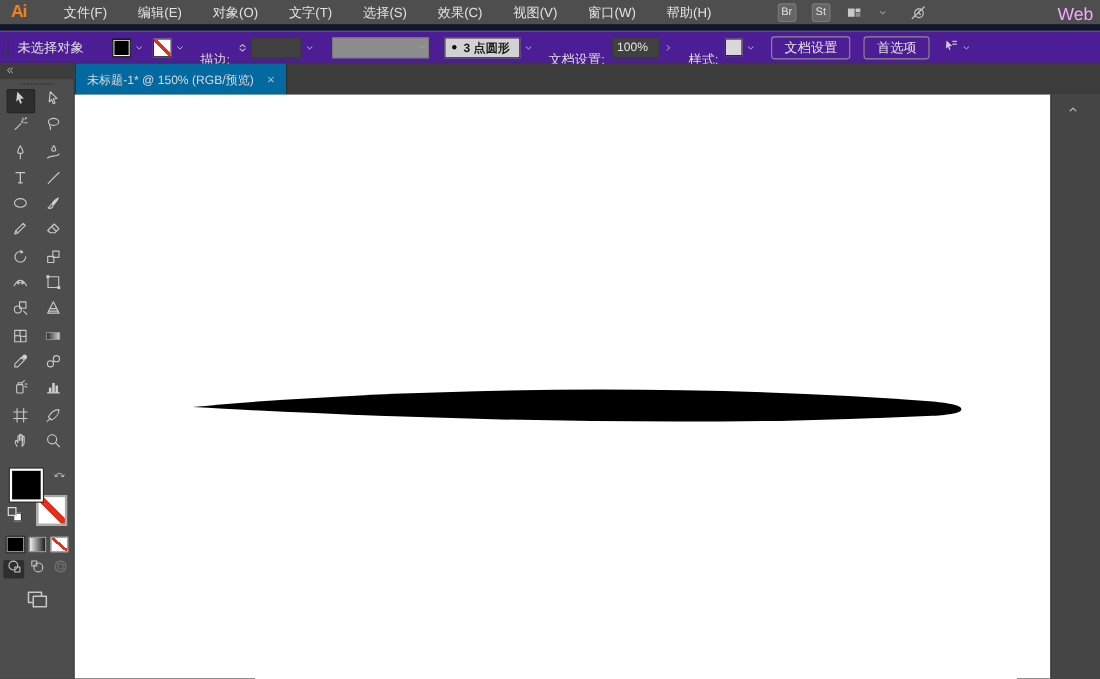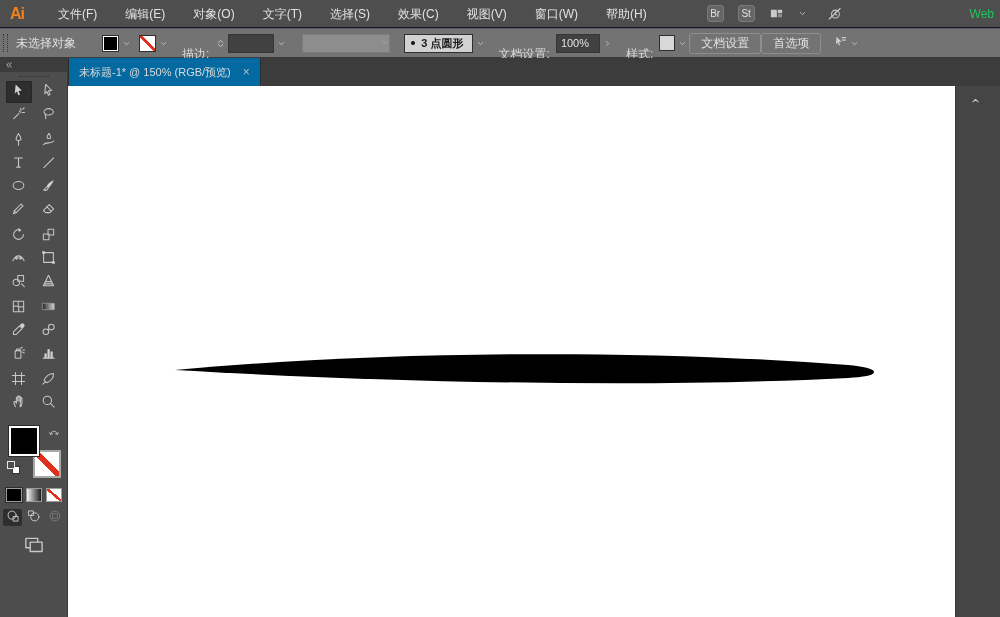--- a/index.html
+++ b/index.html
@@ -2,35 +2,35 @@
 <html><head>
 <meta charset="utf-8">
 <style>
   html,body{margin:0;padding:0;background:#2a2a2a;}
   *{box-sizing:border-box;font-family:"Liberation Sans","DejaVu Sans",sans-serif;}
   .app{position:relative;width:1000px;height:617px;background:#4e4e4e;overflow:hidden;
        -webkit-user-select:none;user-select:none;}
 
   
   .menubar{height:28px;background:#4e4e4e;display:flex;align-items:center;
-           border-bottom:1px solid #0f172a;}
+           border-bottom:6px solid #0f172a;}
   .ai-logo{width:34px;height:28px;display:flex;align-items:center;justify-content:center;
            color:#f0811f;font-weight:bold;font-size:16px;letter-spacing:-1px;}
   .menu-items{display:flex;align-items:center;margin-left:10px;justify-content:space-between;}
   .menu-item{color:#e2e2e2;font-size:12px;padding:0 14px;line-height:28px;cursor:default;}
   .mb-icons{display:flex;align-items:center;margin-left:18px;gap:14px;padding-left:28px;}
   .mb-chip{min-width:17px;height:17px;padding:0 2px;background:#656565;border:1px solid #7a7a7a;
            border-radius:3px;color:#e0e0e0;font-size:10px;display:flex;align-items:center;
            justify-content:center;}
   .mb-ico{display:flex;align-items:center;}
   .workspace-label{position:absolute;right:6px;top:0;height:28px;display:flex;align-items:center;
-           color:#22c55e;font-size:12px;}
-
-  
-  .controlbar{height:30px;background:#737373;border-top:1px solid #5b5b5b;
+           color:#f0abfc;font-size:16px;}
+
+  
+  .controlbar{height:30px;background:#4c1d95;border-top:1px solid #5b5b5b;
               border-bottom:1px solid #3a3a3a;display:flex;align-items:center;font-size:12px;}
   .cb-grip{width:5px;height:18px;margin-left:3px;border-left:1px dotted #353535;
            border-right:1px dotted #353535;}
   .cb-status{color:#e0e0e0;margin-left:8px;width:80px;}
   .swatch-pair{display:flex;align-items:center;margin-left:6px;}
   .swatch{width:17px;height:17px;border:1px solid #2e2e2e;position:relative;}
   .swatch.fill-black{background:#000;box-shadow:inset 0 0 0 1px #fff;}
   .swatch.stroke-none{background:#fff;}
   .none-diag{position:absolute;inset:0;background:linear-gradient(to top right,
              transparent 44%,#e0301e 44%,#e0301e 58%,transparent 58%);}
@@ -42,21 +42,21 @@
   .stroke-input{width:46px;}
   .profile-dd{width:88px;height:19px;background:#8d8d8d;border:1px solid #7c7c7c;
               margin-left:14px;display:flex;align-items:center;justify-content:flex-end;}
   .brush-dd{display:flex;align-items:center;margin-left:14px;}
   .brush-box{height:19px;background:#d2d2d2;border:1px solid #2f2f2f;display:flex;
              align-items:center;padding:0 8px 0 6px;color:#1d1d1d;font-size:11px;gap:6px;font-weight:bold;}
   .brush-dot{width:4px;height:4px;border-radius:50%;background:#111;}
   .opacity-input{width:44px;margin-left:6px;}
   .style-swatch{width:16px;height:16px;background:#d8d8d8;border:1px solid #2e2e2e;margin-left:6px;}
   .cb-button{height:21px;border:1px solid #8e8e8e;border-radius:3px;background:transparent;
-             color:#e2e2e2;font-size:12px;padding:0 11px;margin-left:0;display:flex;
+             color:#e2e2e2;font-size:12px;padding:0 11px;margin-left:12px;display:flex;
              align-items:center;}
   .cb-end-icons{display:flex;align-items:center;margin-left:12px;}
 
   
   .workspace{display:flex;height:559px;}
 
   
   .leftdock{width:68px;background:#4d4d4d;display:flex;flex-direction:column;
             border-right:1px solid #3a3a3a;}
   .dock-head{height:14px;background:#3c3c3c;display:flex;align-items:center;padding-left:4px;}

